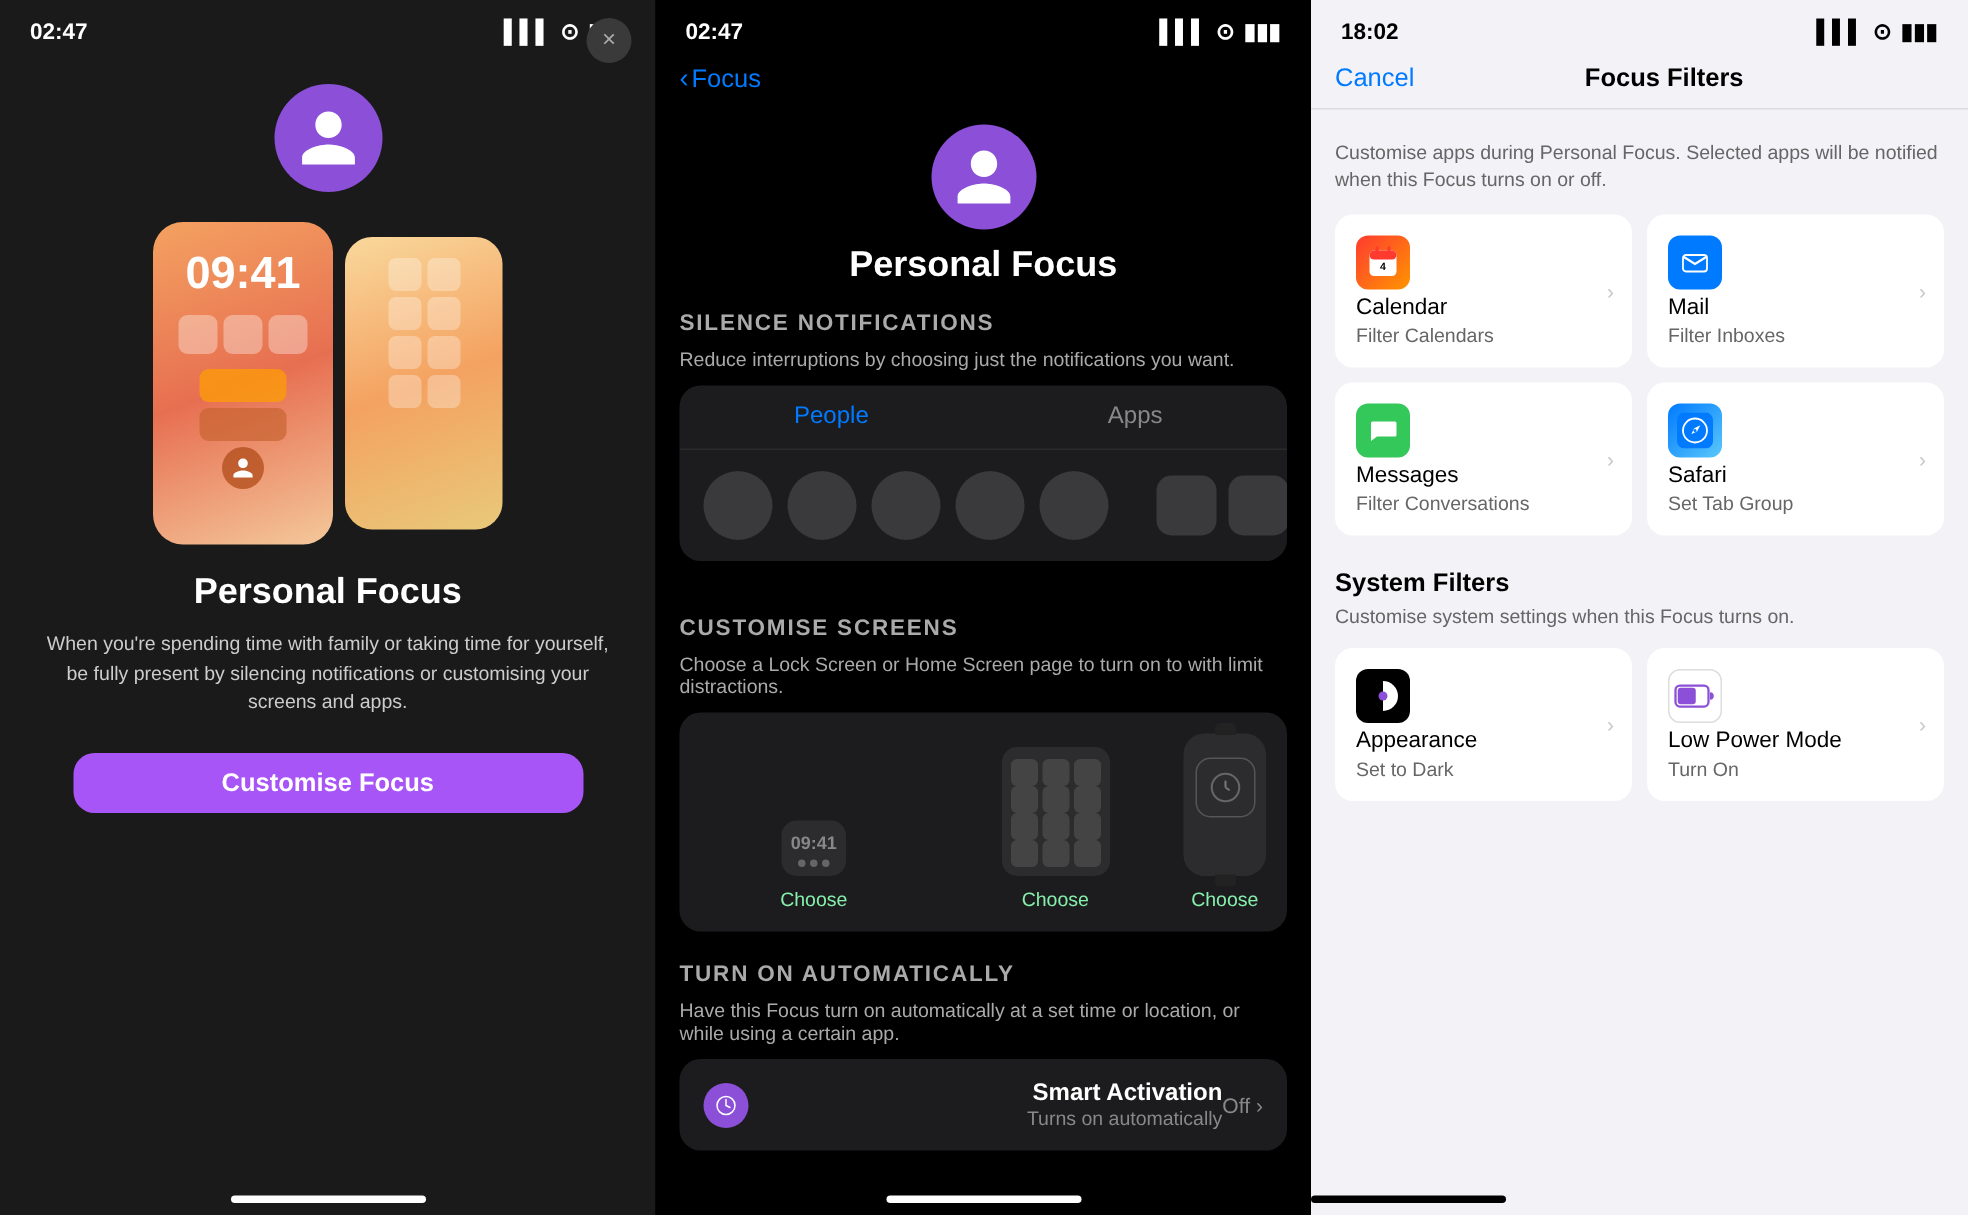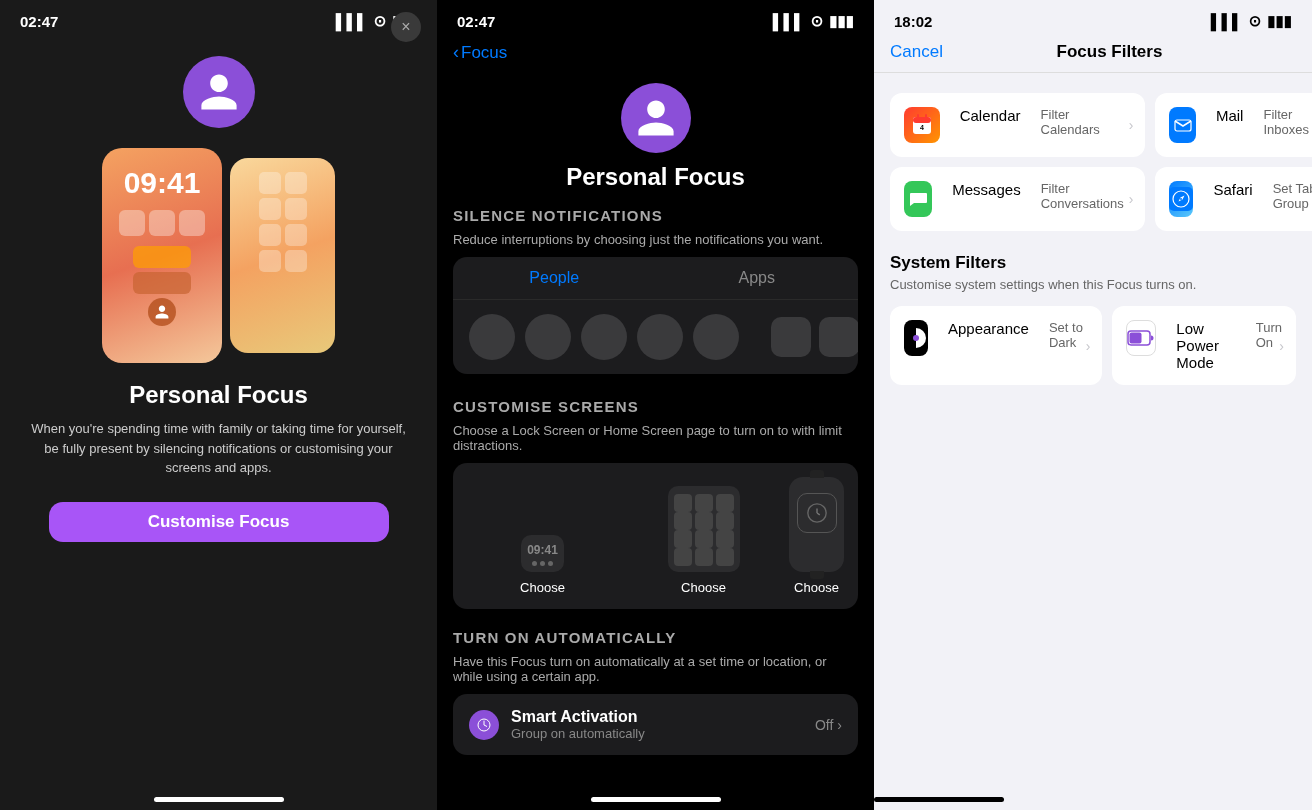--- a/index.html
+++ b/index.html
@@ -247,21 +247,21 @@
     }
     .s2-section-desc {
       color: #aaa;
       font-size: 13px;
       margin-bottom: 10px;
     }
     .s2-card {
       background: #1c1c1e;
       border-radius: 14px;
       overflow: hidden;
-      margin-bottom: 24px;
+      margin-bottom: 36px;
     }
     .s2-tabs {
       display: flex;
       border-bottom: 1px solid #2a2a2a;
     }
     .s2-tab {
       flex: 1;
       text-align: center;
       padding: 12px 0;
       color: #007aff;
@@ -374,30 +374,31 @@
       width: 40px;
       height: 40px;
       border-radius: 10px;
       border: 1.5px solid #555;
       display: flex;
       align-items: center;
       justify-content: center;
       margin-top: 8px;
     }
     .choose-label {
-      color: #ffffff;
+      color: #86efac;
       font-size: 13px;
       text-align: center;
       margin-top: 8px;
       cursor: pointer;
     }
     .auto-card {
       background: #1c1c1e;
       border-radius: 14px;
       overflow: hidden;
+      text-align: right;
     }
     .auto-row {
       display: flex;
       align-items: center;
       padding: 14px 16px;
     }
     .auto-icon {
       width: 30px;
       height: 30px;
       border-radius: 50%;
@@ -474,22 +475,22 @@
       display: grid;
       grid-template-columns: 1fr 1fr;
       gap: 10px;
       margin-bottom: 22px;
     }
     .s3-card {
       background: #fff;
       border-radius: 12px;
       padding: 14px;
       display: flex;
-      flex-direction: row;
-      gap: 20px;
+      flex-direction: column;
+      gap: 3px;
       position: relative;
     }
     .s3-card-icon {
       width: 36px;
       height: 36px;
       border-radius: 8px;
       display: flex;
       align-items: center;
       justify-content: center;
     }
@@ -707,21 +708,21 @@
     <div class="auto-card">
       <div class="auto-row">
         <div class="auto-icon">
           <svg width="16" height="16" viewBox="0 0 24 24" fill="#fff">
               <circle cx="12" cy="12" r="9" stroke="#fff" stroke-width="1.5" fill="none"></circle>
               <path d="M12 6v6l4 2" stroke="#fff" stroke-width="1.5" fill="none" stroke-linecap="round"></path>
             </svg>
         </div>
         <div class="auto-text">
           <div class="auto-title">Smart Activation</div>
-          <div class="auto-sub">Group on automatically</div>
+          <div class="auto-sub">Turns on automatically</div>
         </div>
         <div class="auto-right">
           <span>Off</span>
           <span>›</span>
         </div>
       </div>
     </div>
 
     <div style="height: 30px;"></div>
   </div>
@@ -739,20 +740,21 @@
     </div>
   </div>
 
   <div class="s3-header">
     <span class="s3-cancel">Cancel</span>
     <span class="s3-title">Focus Filters</span>
     <span style="width:60px;"></span>
   </div>
 
   <div class="s3-content">
+    <div class="s3-section-desc">Customise apps during Personal Focus. Selected apps will be notified when this Focus turns on or off.</div>
 
     <div class="s3-grid">
 
       <div class="s3-card">
         <div class="s3-card-icon cal-icon">
           <svg width="24" height="24" viewBox="0 0 24 24" fill="none">
             <rect x="3" y="4" width="18" height="17" rx="3" fill="#fff"></rect>
             <rect x="3" y="4" width="18" height="6" rx="3" fill="#ff3b30"></rect>
             <line x1="8" y1="2" x2="8" y2="6" stroke="#ff3b30" stroke-width="2" stroke-linecap="round"></line>
             <line x1="16" y1="2" x2="16" y2="6" stroke="#ff3b30" stroke-width="2" stroke-linecap="round"></line>

